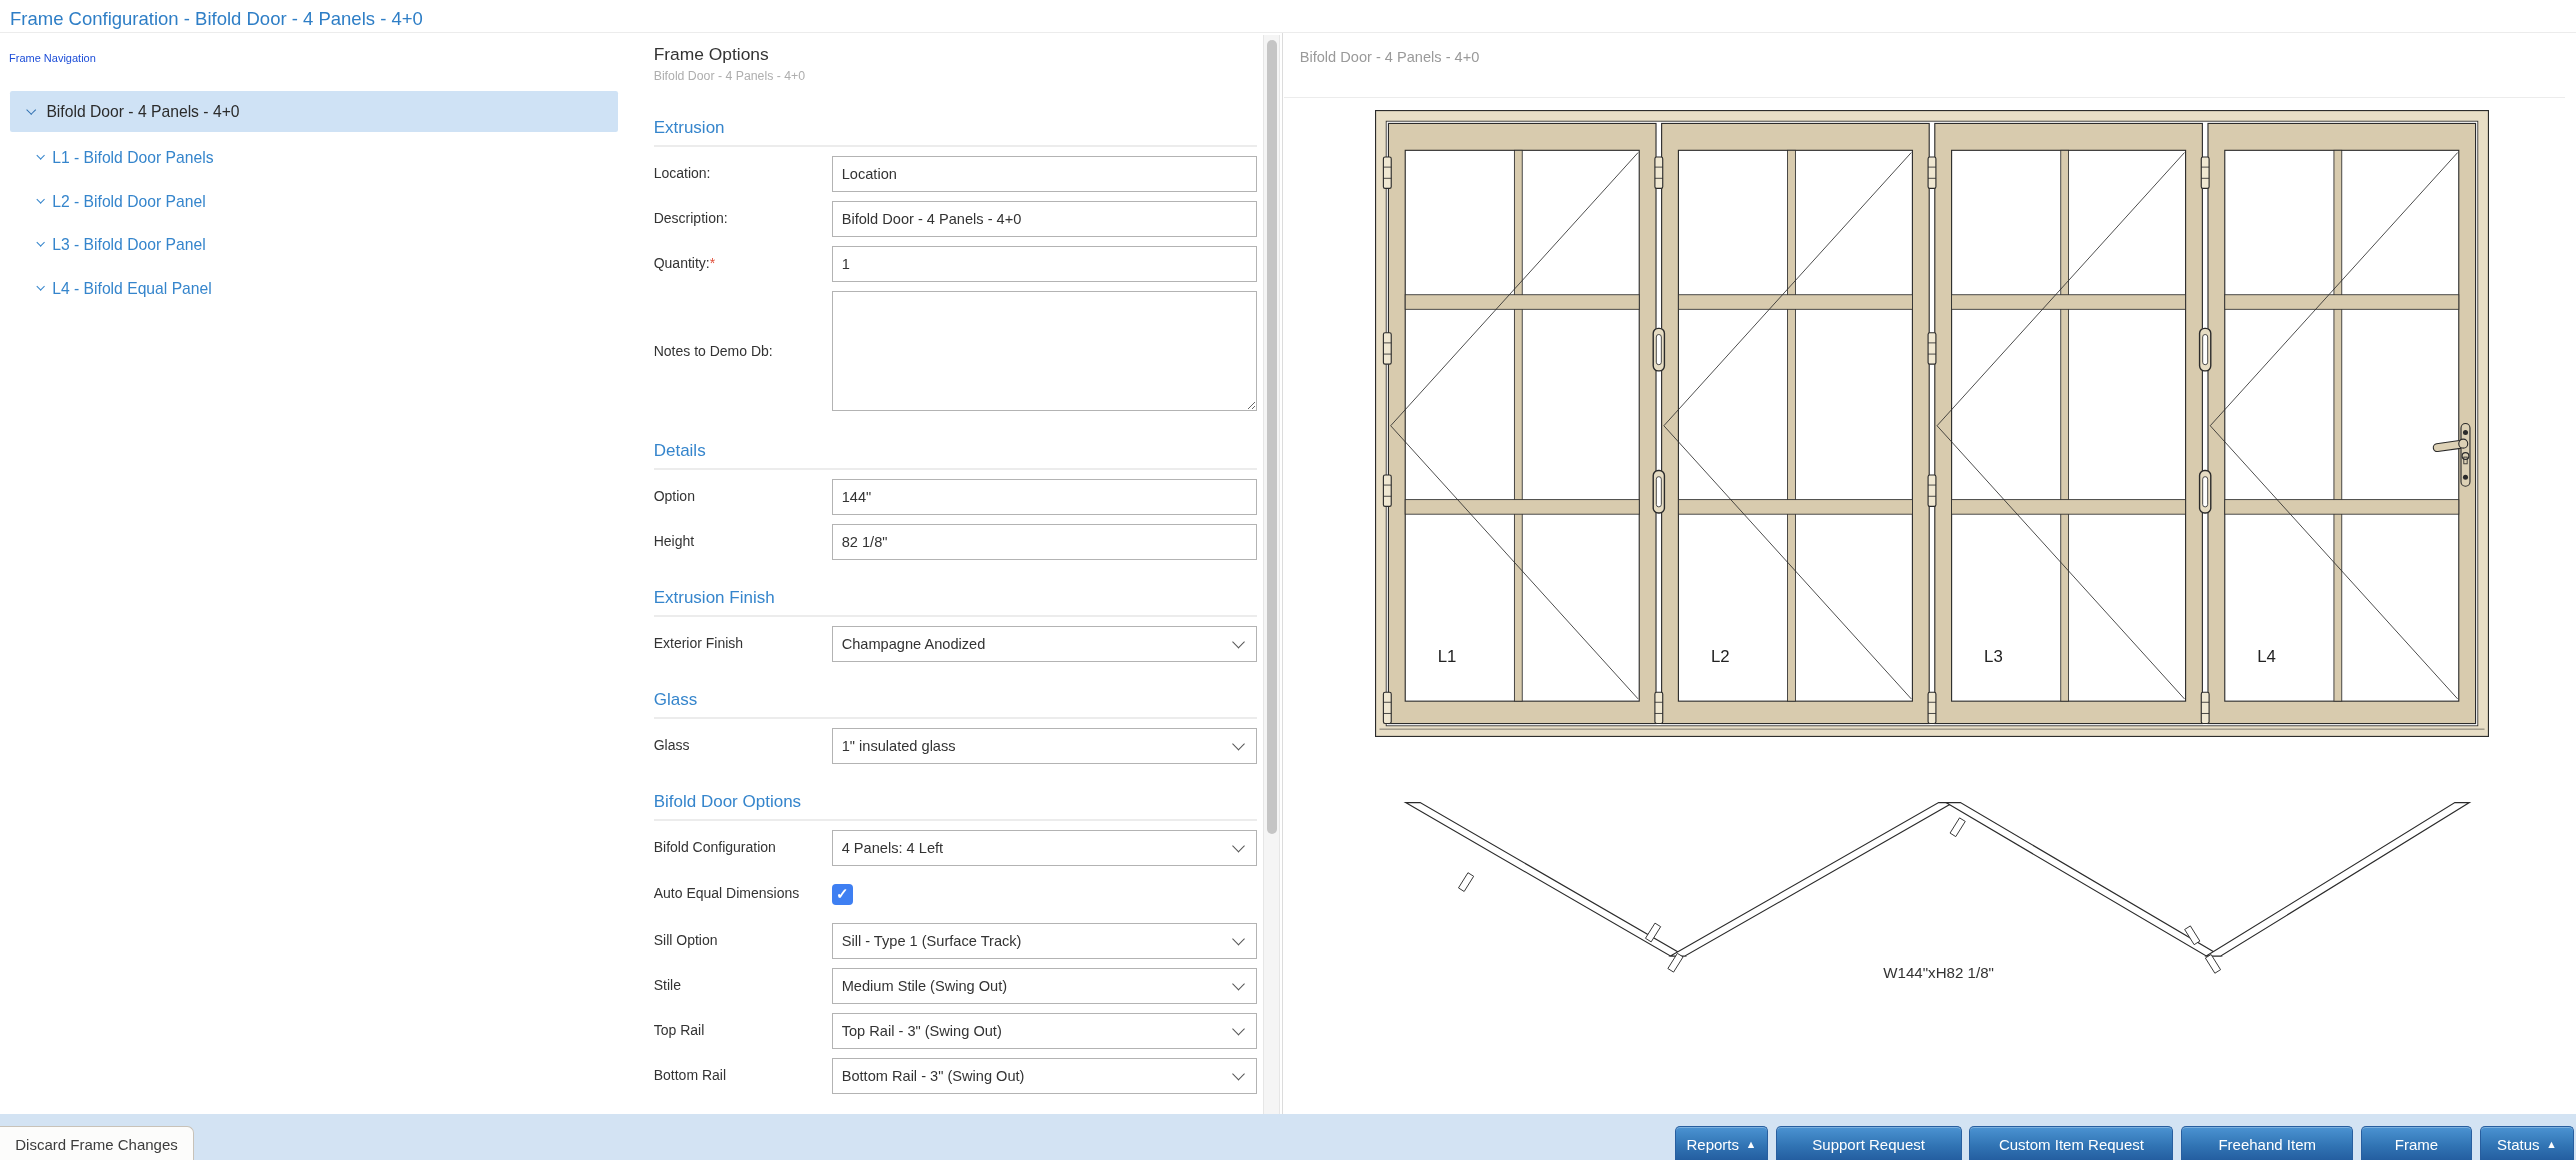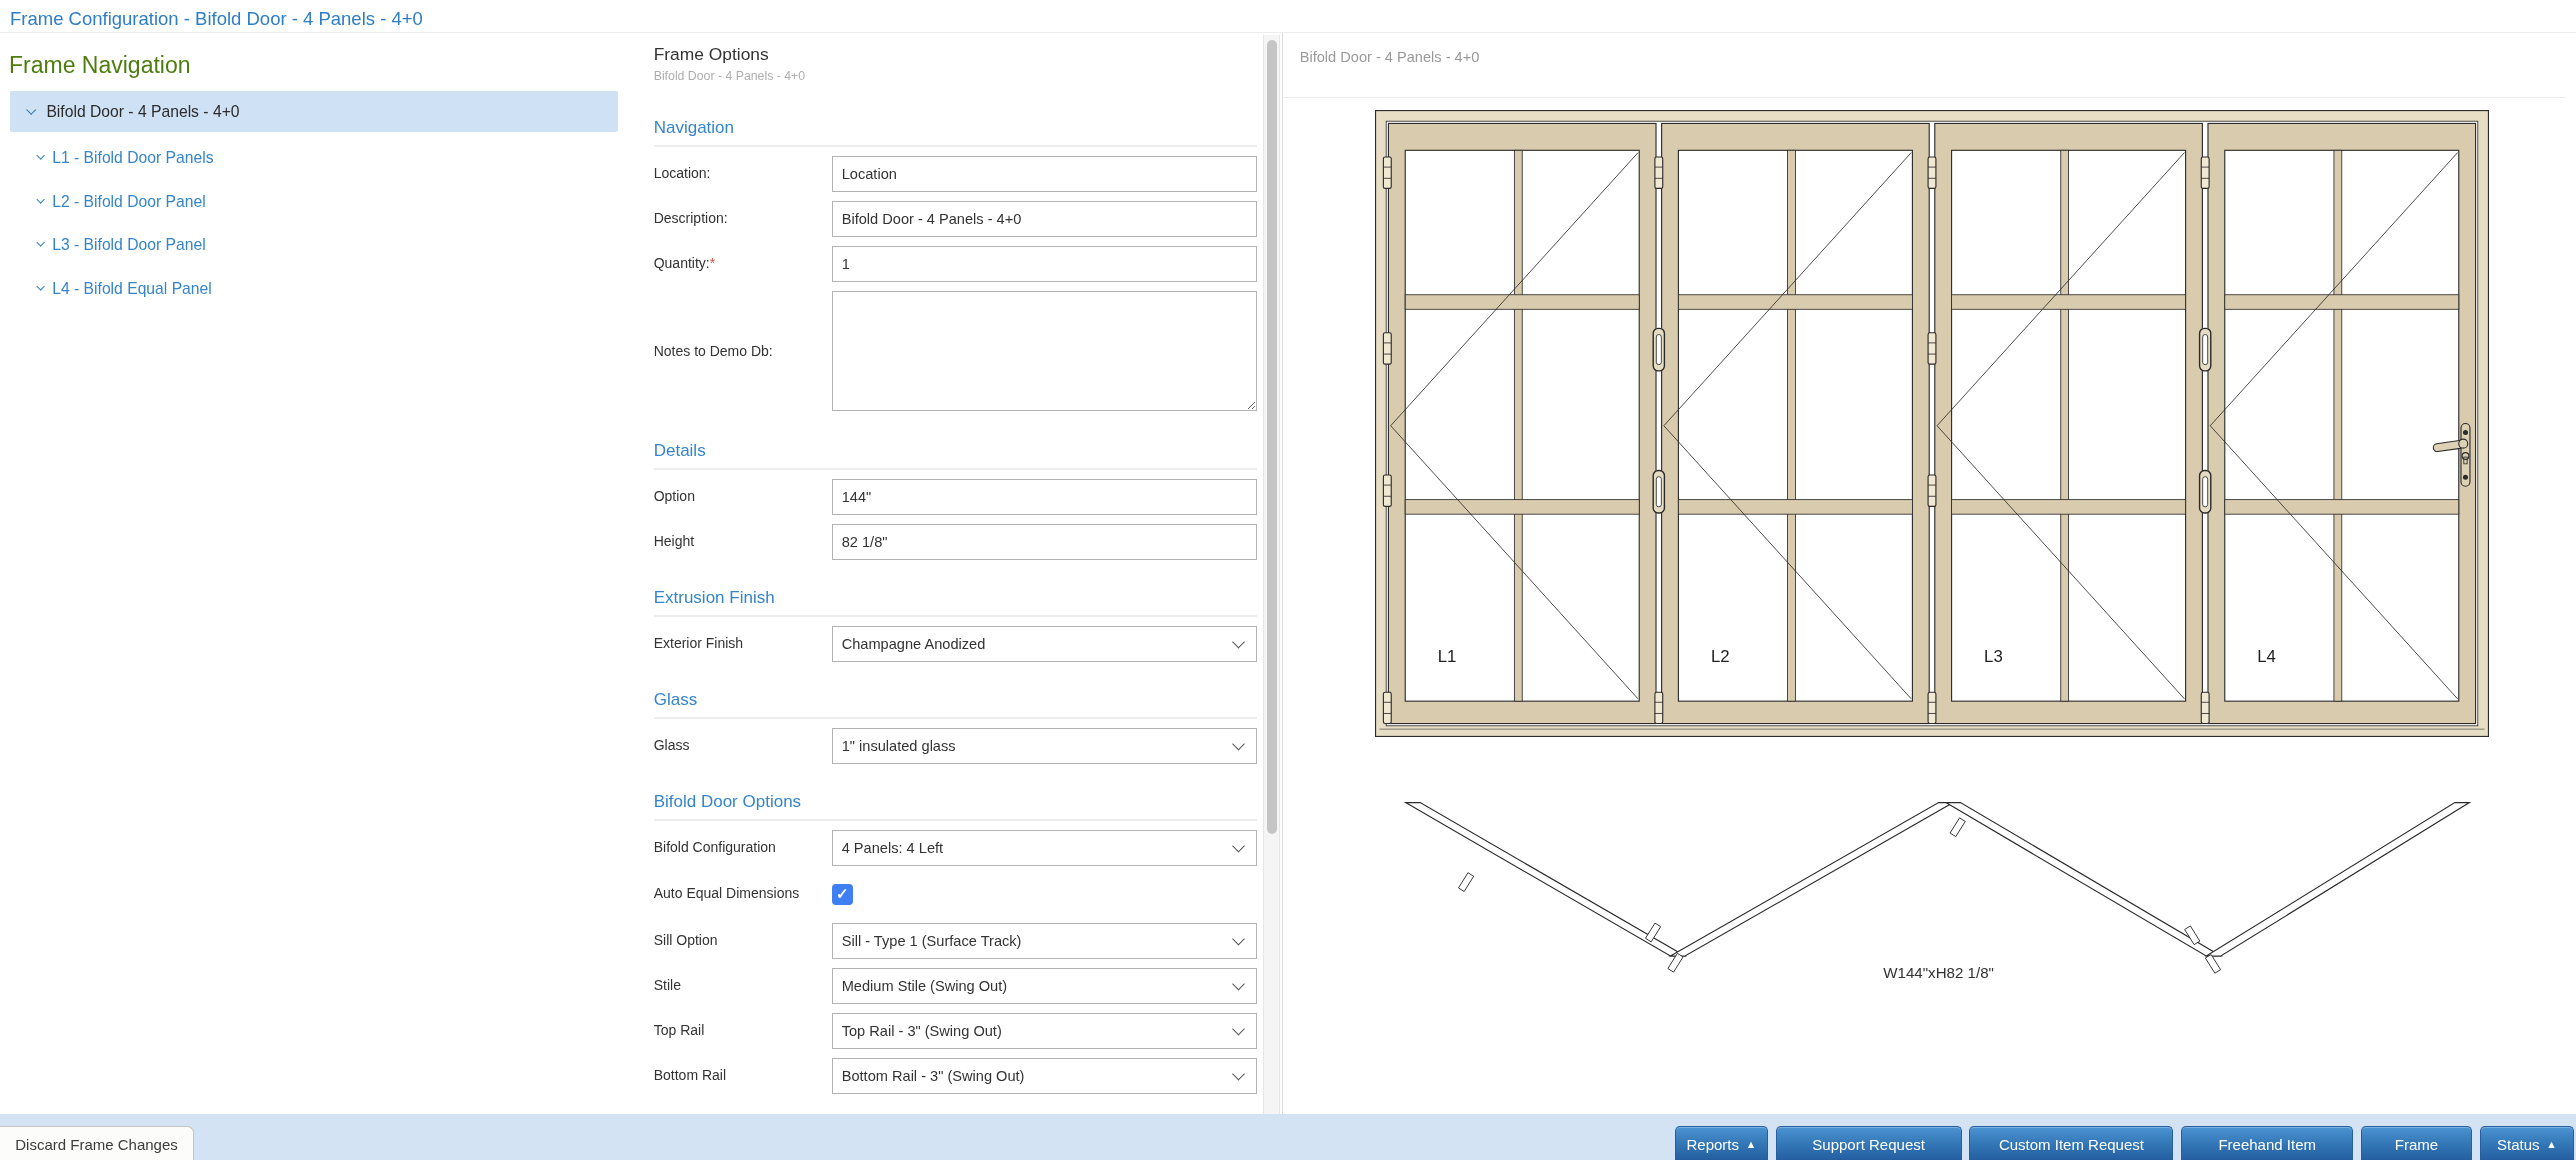--- a/index.html
+++ b/index.html
@@ -5,21 +5,21 @@
   * { margin:0; padding:0; box-sizing:border-box; }
   html,body { width:2576px; height:1160px; background:#fff;
     font-family:"Liberation Sans", sans-serif; color:#333; overflow:hidden; position:relative; }
 
   
   .page-title { position:absolute; left:10px; top:7.8px; font-size:18.5px; color:#2e7ec6; }
   .top-divider { position:absolute; left:0; top:32px; width:100%; height:1.1px; background:#ececec; }
 
   
   .nav { position:absolute; left:0; top:33px; width:627px; bottom:46px; background:#fff; }
-  .nav-title { position:absolute; left:9px; top:19px; font-size:23px; color:#4d7c0f; }
+  .nav-title { position:absolute; left:9px; top:19px; font-size:11px; color:#1d4ed8; }
   .tree-root { position:absolute; left:10px; right:9px; top:58px; height:41px;
     background:#cfe2f5; border-radius:2.2px; display:flex; align-items:center;
     padding-left:15.7px; font-size:15.7px; color:#2b2b2b; cursor:pointer; }
   .tree-child { position:absolute; left:36px; right:9px; height:25px; display:flex;
     align-items:center; font-size:15.7px; color:#3585cc; cursor:pointer; }
   .chev { display:inline-block; width:7.3px; height:7.3px; border-right:1.7px solid #3585cc;
     border-bottom:1.7px solid #3585cc; transform:rotate(45deg) translateY(-2.2px); margin-right:13.4px; flex:none; }
   .tree-child .chev { width:6.2px; height:6.2px; border-width:1.4px; margin-right:10px; }
 
   
@@ -106,21 +106,21 @@
     <span class="chev"></span>
     <span>L4 - Bifold Equal Panel</span>
   </div>
 </div>
 
 <div class="options">
   <div class="opt-inner">
     <div class="panel-title">Frame Options</div>
     <div class="panel-subtitle">Bifold Door - 4 Panels - 4+0</div>
 
-    <div class="sec-head first">Navigation</div>
+    <div class="sec-head first">Extrusion</div>
     <div class="sec-divider"></div>
 
     <div class="row">
       <div class="flabel">Location:</div>
       <div class="ctrl"><input class="tinput" value="Location" style=""></div>
     </div>
     <div class="row">
       <div class="flabel">Description:</div>
       <div class="ctrl"><input class="tinput" value="Bifold Door - 4 Panels - 4+0" style=""></div>
     </div>

